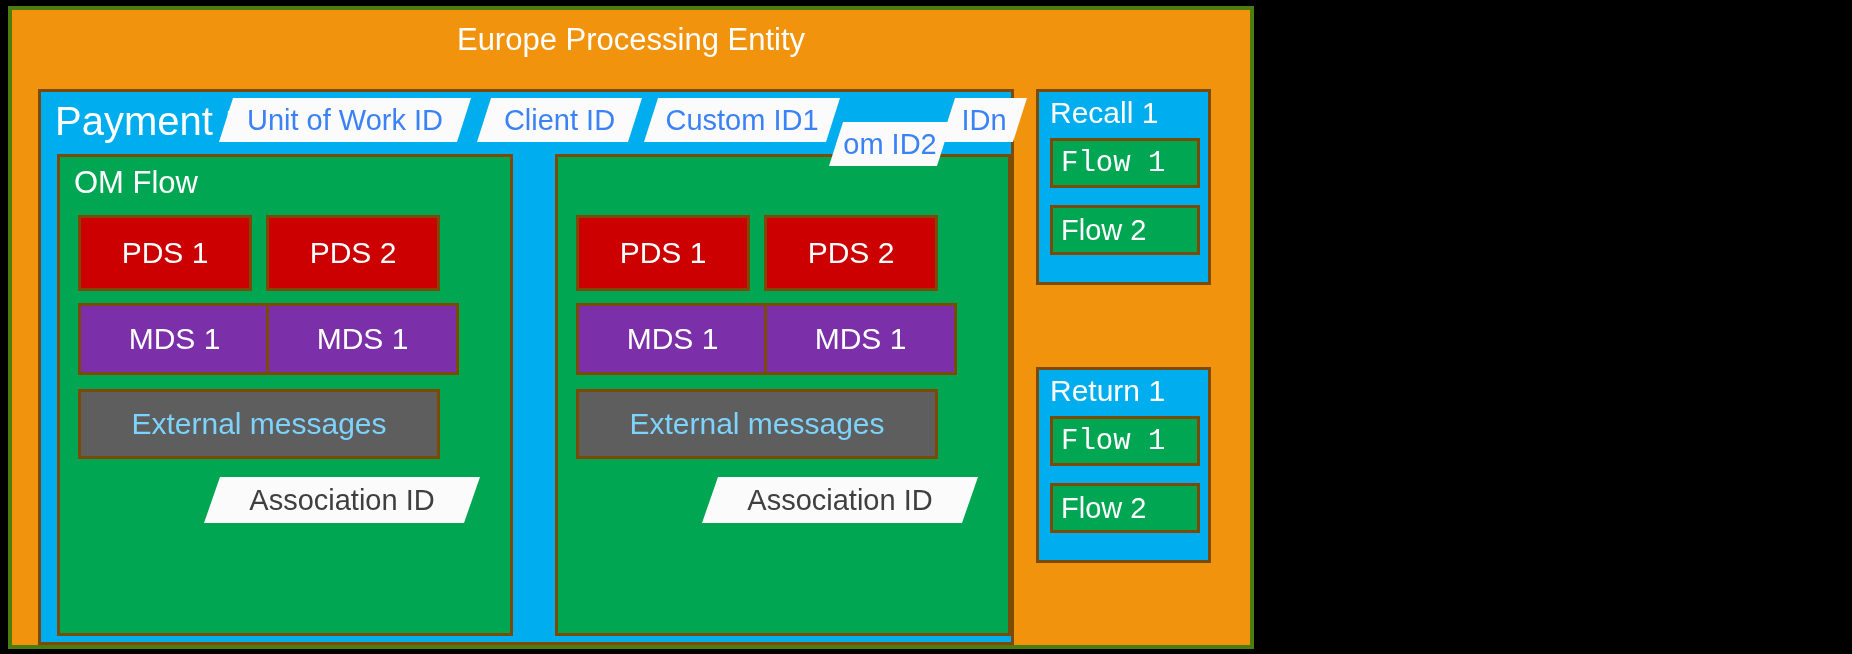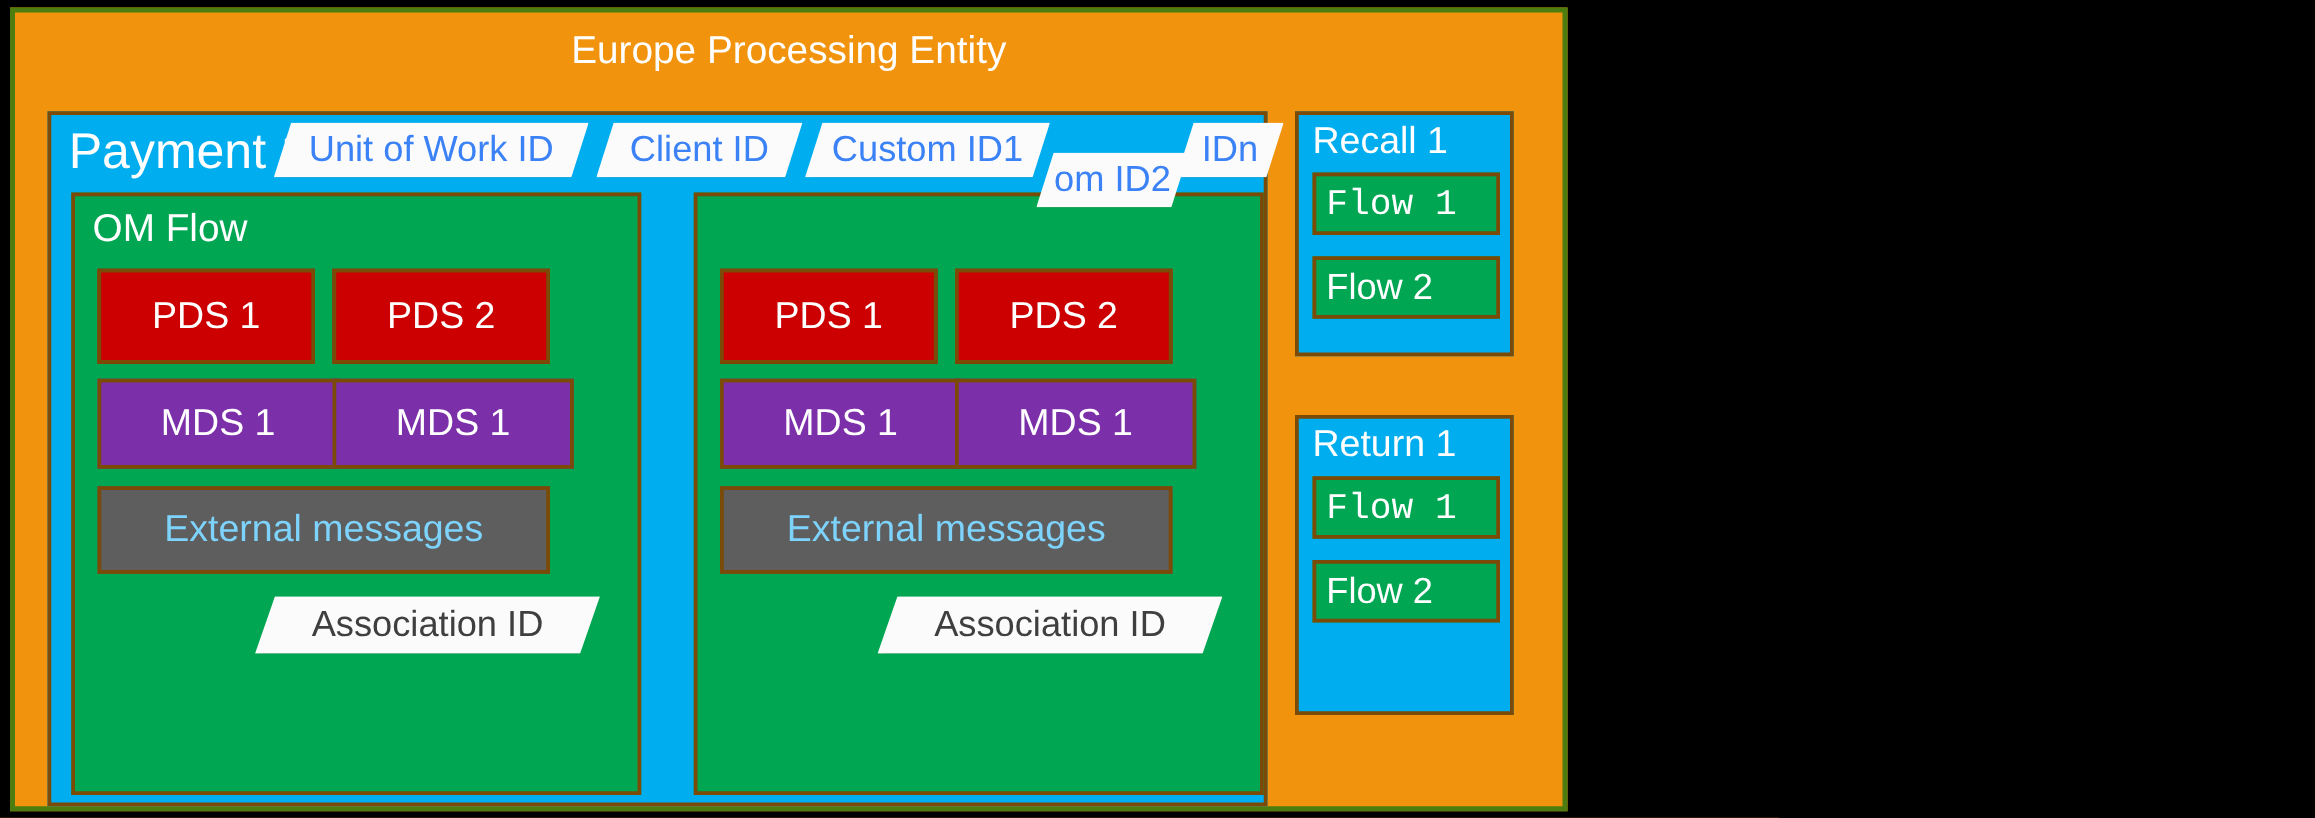--- a/index.html
+++ b/index.html
@@ -183,21 +183,21 @@
     clip-path: polygon(16px 0, 100% 0, calc(100% - 16px) 100%, 0 100%);
   }
 
   
   .side-card {
     position: absolute;
     left: 1024px;
     width: 175px;
   }
   #recall-card { top: 79px; height: 196px; }
-  #return-card { top: 322px; height: 240px; }
+  #return-card { top: 357px; height: 196px; }
 
   .side-title {
     position: absolute;
     left: 11px;
     top: 4px;
     font-size: 30px;
     color: #FFFFFF;
     white-space: nowrap;
   }
   .side-flow {

